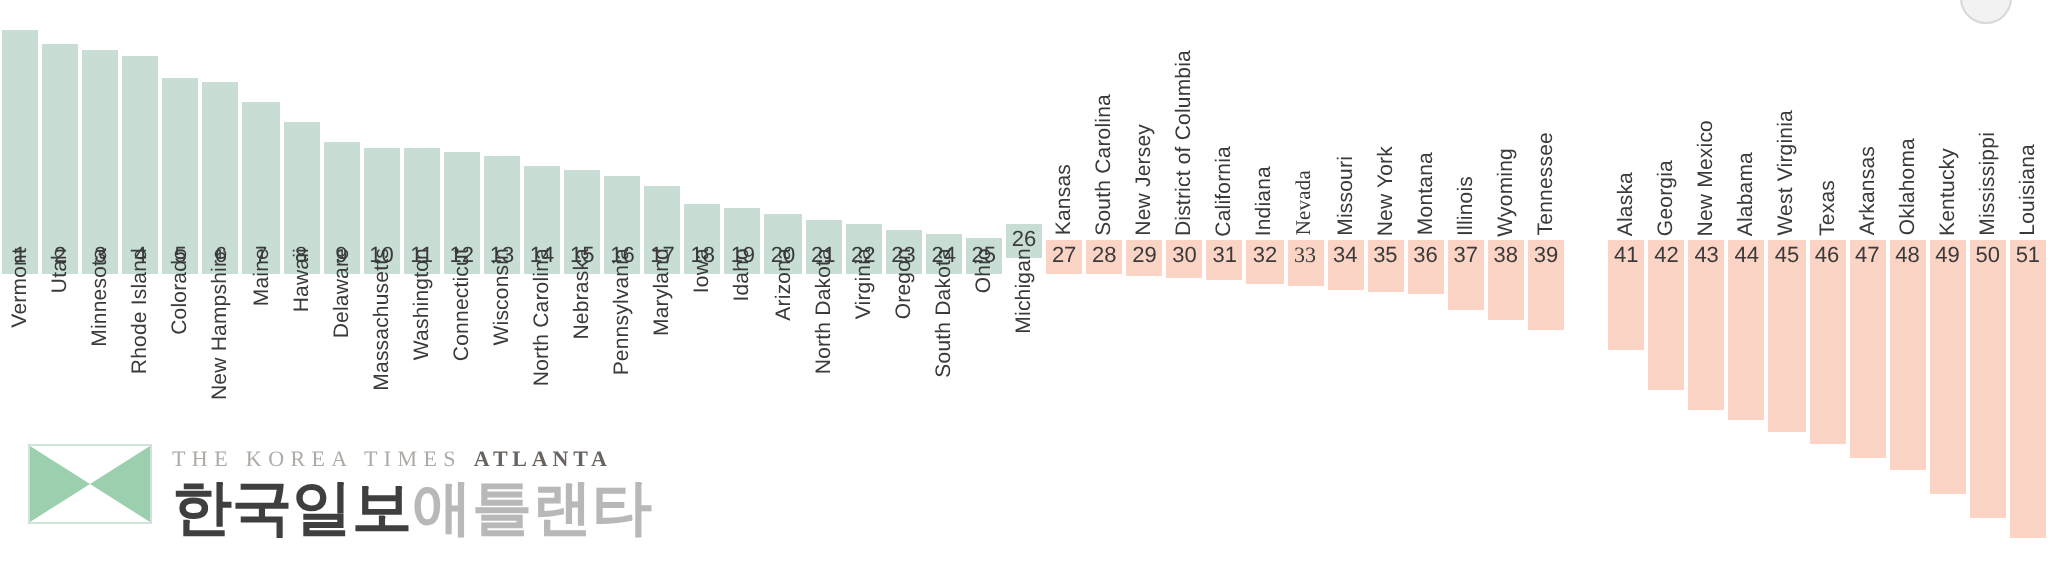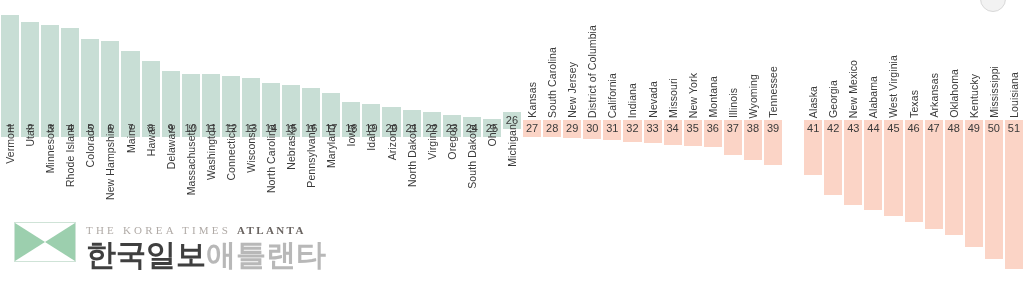--- a/index.html
+++ b/index.html
@@ -286,21 +286,21 @@
       <div class="col" style="left: 602.353px; width: 20.0784px;">
         <div class="bar neg" style="top: 137px; height: 4px;"></div>
         <div class="numcell neg" style="top: 120px;">31</div>
         <div class="statelabel above" style="bottom: 166px;">California</div>
       </div>
       <div class="col" style="left: 622.431px; width: 20.0784px;">
         <div class="bar neg" style="top: 137px; height: 6px;"></div>
         <div class="numcell neg" style="top: 120px;">32</div>
         <div class="statelabel above" style="bottom: 166px;">Indiana</div>
       </div>
-      <div class="col" style="left: 642.51px; width: 20.0784px;">
+      <div class="col" style="left: 642.51px; width: 20.0784px; font-family: Liberation Serif, serif;">
         <div class="bar neg" style="top: 137px; height: 7px;"></div>
         <div class="numcell neg" style="top: 120px;">33</div>
         <div class="statelabel above" style="bottom: 166px;">Nevada</div>
       </div>
       <div class="col" style="left: 662.588px; width: 20.0784px;">
         <div class="bar neg" style="top: 137px; height: 9px;"></div>
         <div class="numcell neg" style="top: 120px;">34</div>
         <div class="statelabel above" style="bottom: 166px;">Missouri</div>
       </div>
       <div class="col" style="left: 682.667px; width: 20.0784px;">

